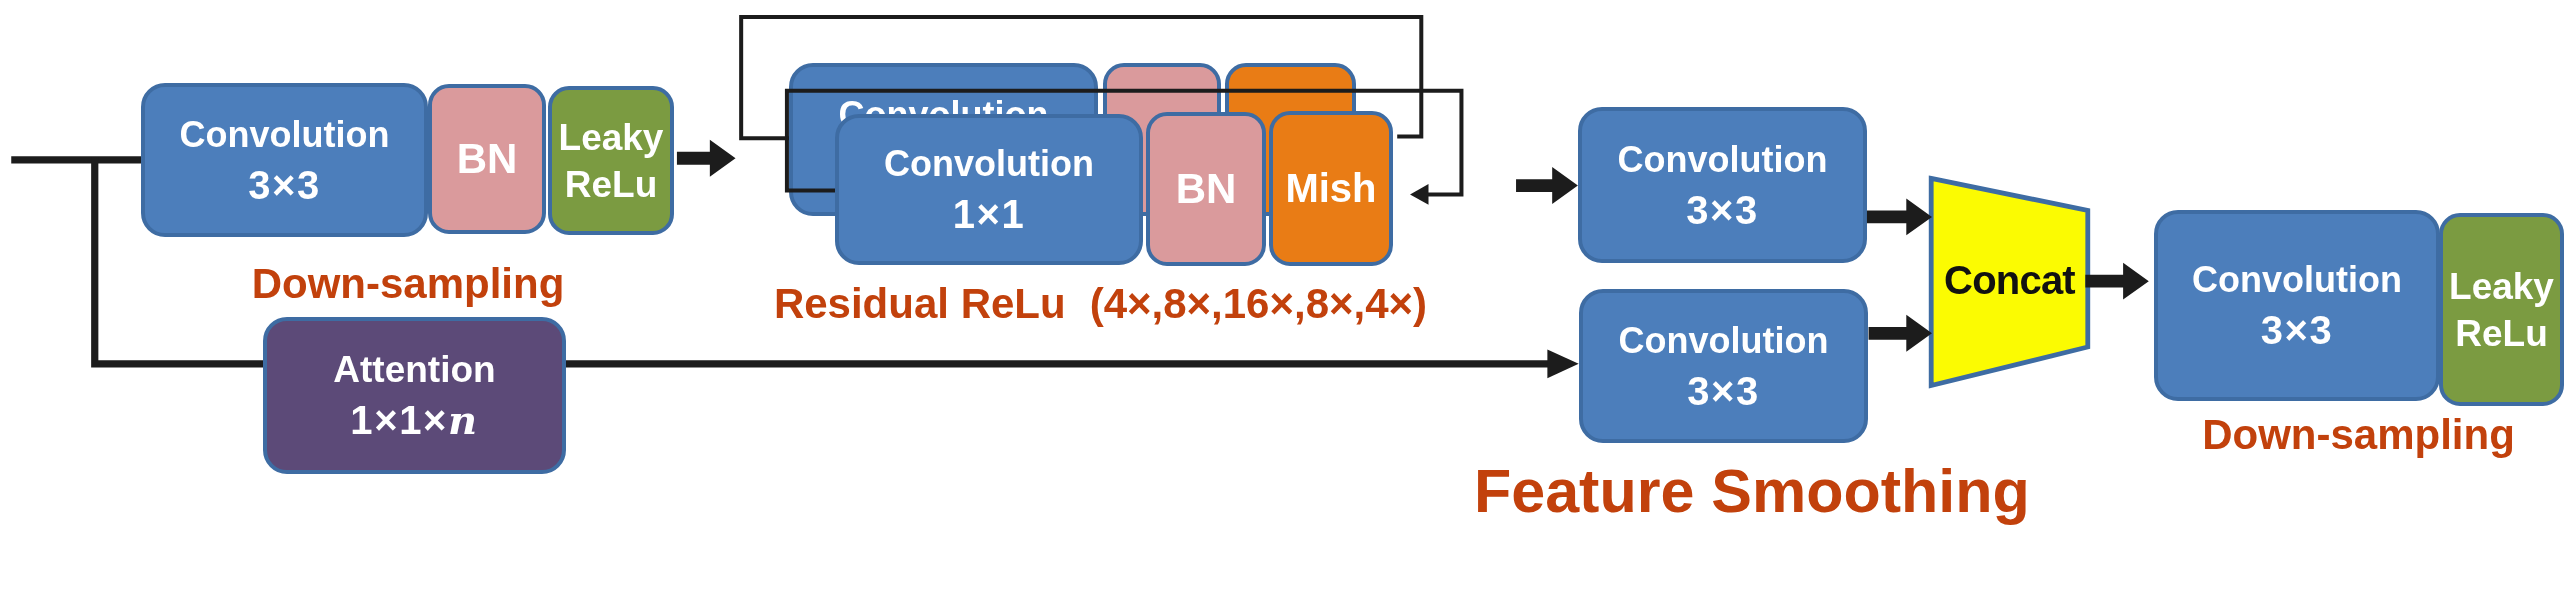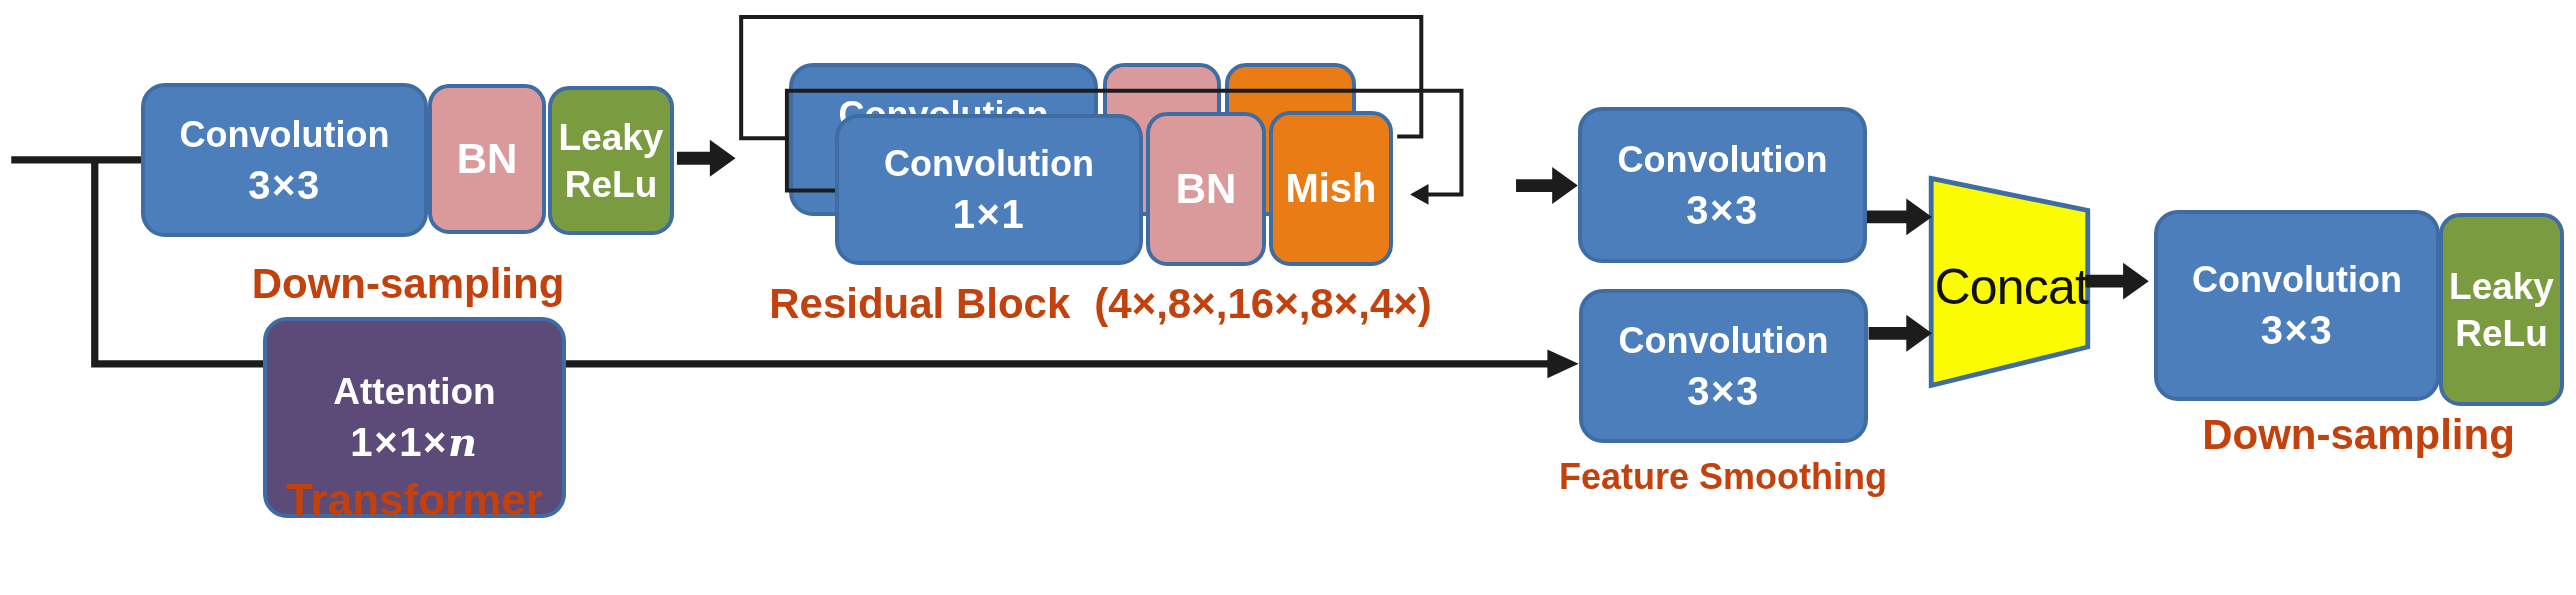--- a/index.html
+++ b/index.html
@@ -18,22 +18,22 @@
   .green{background:var(--green);}
   .orange{background:var(--orange);}
   .purple{background:var(--purple);}
   .bn-txt{font-size:42px;}
   .mish-txt{font-size:40px;}
   .lr-txt{font-size:37px;line-height:47px;}
   .back-start{justify-content:flex-start;padding-top:22.5px;}
   .caption{position:absolute;text-align:center;font-weight:bold;color:#c2410c;white-space:nowrap;}
   .mathvar{font-family:"DejaVu Serif","Liberation Serif",serif;font-style:italic;font-weight:bold;}
   .cap-gap{margin-left:24px;}
-  .concat-lbl{position:absolute;left:1931px;top:258px;width:157px;text-align:right;
-              font-weight:normal;color:#111;font-size:50px;letter-spacing:-0.8px;}
+  .concat-lbl{position:absolute;left:1931px;top:258px;width:157px;text-align:center;
+              font-weight:bold;color:#111;font-size:40px;letter-spacing:-0.8px;}
 </style>
 </head>
 <body>
 
 <div class="canvas">
 
   <svg class="lyr z1" width="2576" height="596" viewBox="0 0 3208 742">
     <polyline points="14,199 176,199" fill="none" stroke="var(--line)" stroke-width="9"></polyline>
     <polyline points="118,196 118,453 1932,453" fill="none" stroke="var(--line)" stroke-width="9"></polyline>
     <polygon points="1966,453 1927,435 1927,471" fill="var(--line)"></polygon>
@@ -67,21 +67,21 @@
     <span class="l1">Convolution</span>
     <span class="l2">1×1</span>
   </div>
   <div class="box pink small z4" style="left:1146px;top:112px;width:120px;height:154px;">
     <span class="bn-txt">BN</span>
   </div>
   <div class="box orange small z4" style="left:1269px;top:111px;width:124px;height:155px;">
     <span class="mish-txt">Mish</span>
   </div>
 
-  <div class="box purple z4" style="left:263px;top:317px;width:303px;height:201px;">
+  <div class="box purple z4" style="left:263px;top:317px;width:303px;height:157px;">
     <span style="font-size:37px;line-height:48px;">Attention</span>
     <span class="l2"><span>1×1×</span><span class="mathvar">n</span></span>
   </div>
 
   <div class="box blue z4" style="left:1578px;top:107px;width:289px;height:156px;">
     <span class="l1">Convolution</span>
     <span class="l2">3×3</span>
   </div>
   <div class="box blue z4" style="left:1579px;top:289px;width:289px;height:154px;">
     <span class="l1">Convolution</span>
@@ -104,23 +104,22 @@
     <polygon points="2325,262 2374,262 2374,247 2406,270 2374,293 2374,278 2325,278" fill="var(--line)"></polygon>
     <polygon points="2327,407 2374,407 2374,392 2406,415 2374,438 2374,423 2327,423" fill="var(--line)"></polygon>
     <polygon points="2597,342 2644,342 2644,327 2676,350 2644,373 2644,358 2597,358" fill="var(--line)"></polygon>
   </svg>
 
   <div class="concat-lbl z6">Concat</div>
 
   <div class="caption z6" style="left:141px;top:260px;width:534px;font-size:42px;">Down-sampling</div>
 
   <div class="caption z6" style="left:707px;top:280px;width:787px;font-size:42px;">
-    <span>Residual Block</span><span class="cap-gap">(4×,8×,16×,8×,4×)</span>
+    <span>Residual ReLu</span><span class="cap-gap">(4×,8×,16×,8×,4×)</span>
   </div>
 
-  <div class="caption z6" style="left:214px;top:475px;width:401px;font-size:44px;">Transformer</div>
 
-  <div class="caption z6" style="left:1474px;top:456px;width:498px;font-size:36px;">Feature Smoothing</div>
+  <div class="caption z6" style="left:1474px;top:456px;width:498px;font-size:61px;">Feature Smoothing</div>
 
   <div class="caption z6" style="left:2158px;top:411px;width:401px;font-size:42px;">Down-sampling</div>
 
 </div>
 
 
 </body></html>

